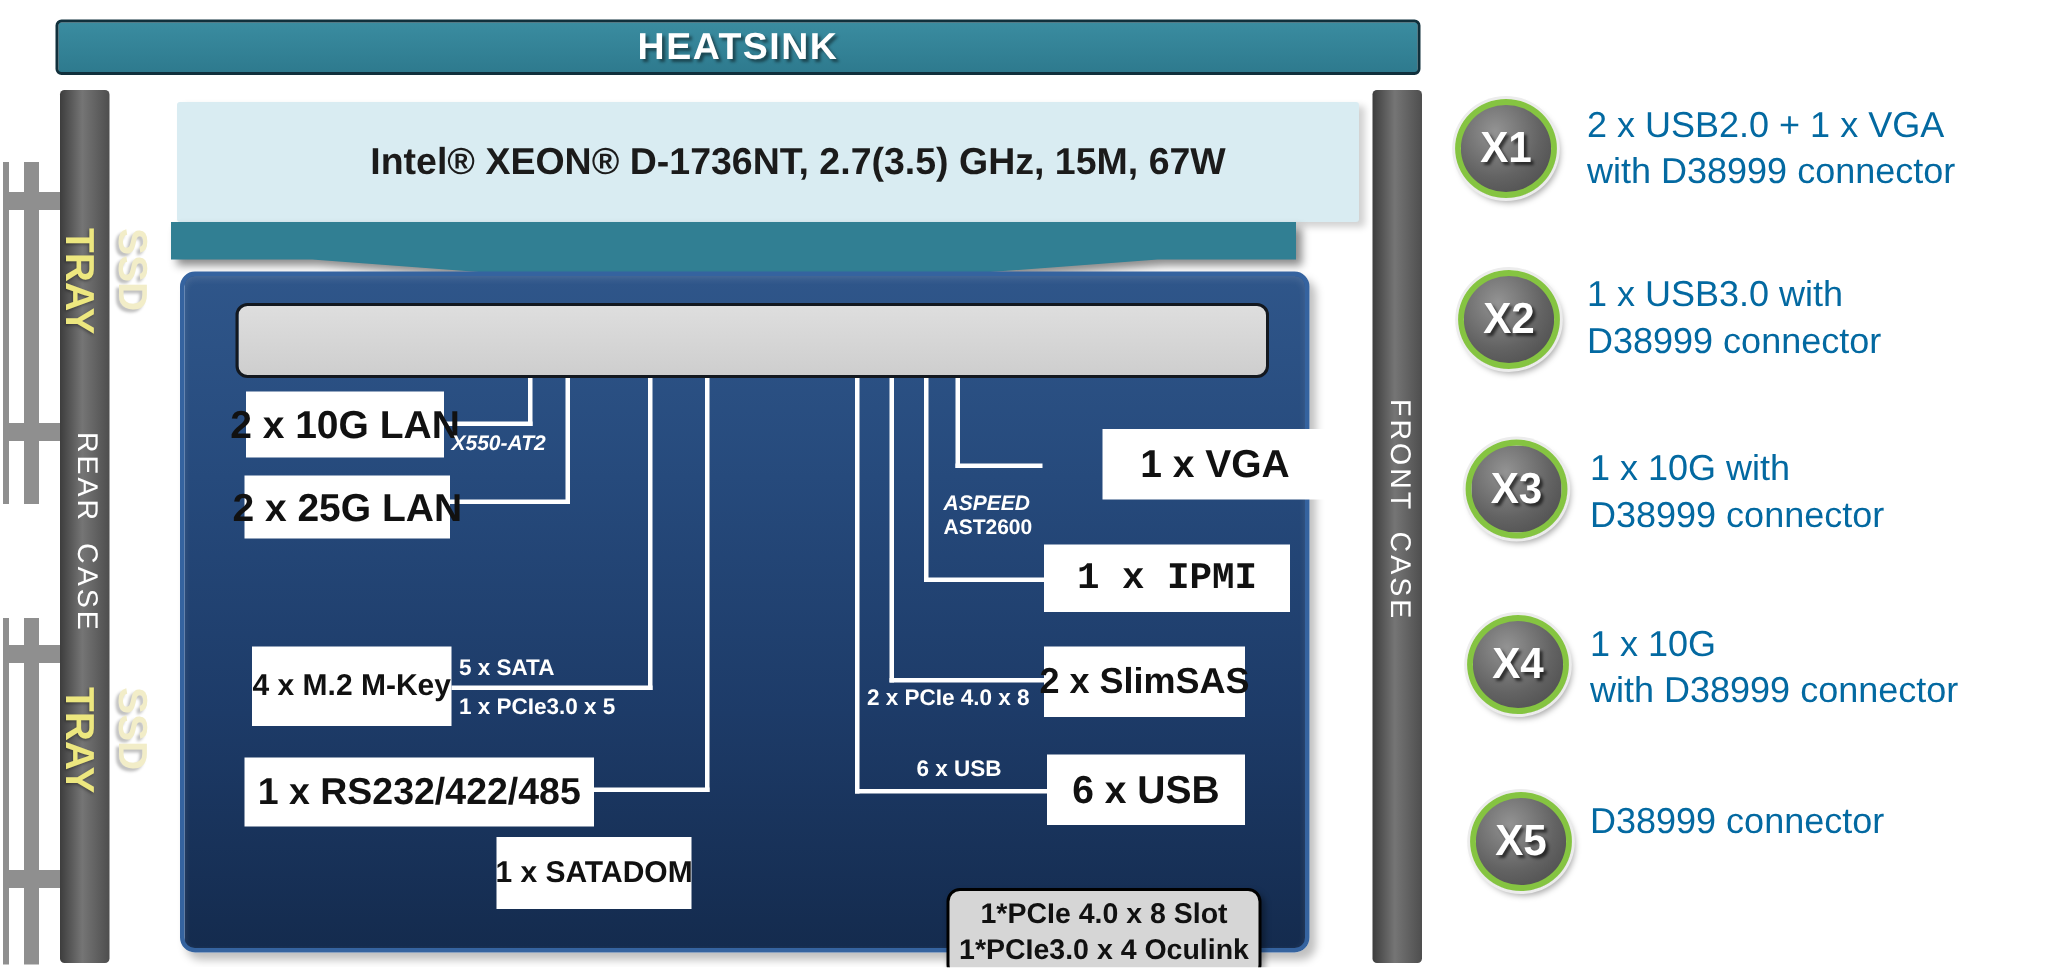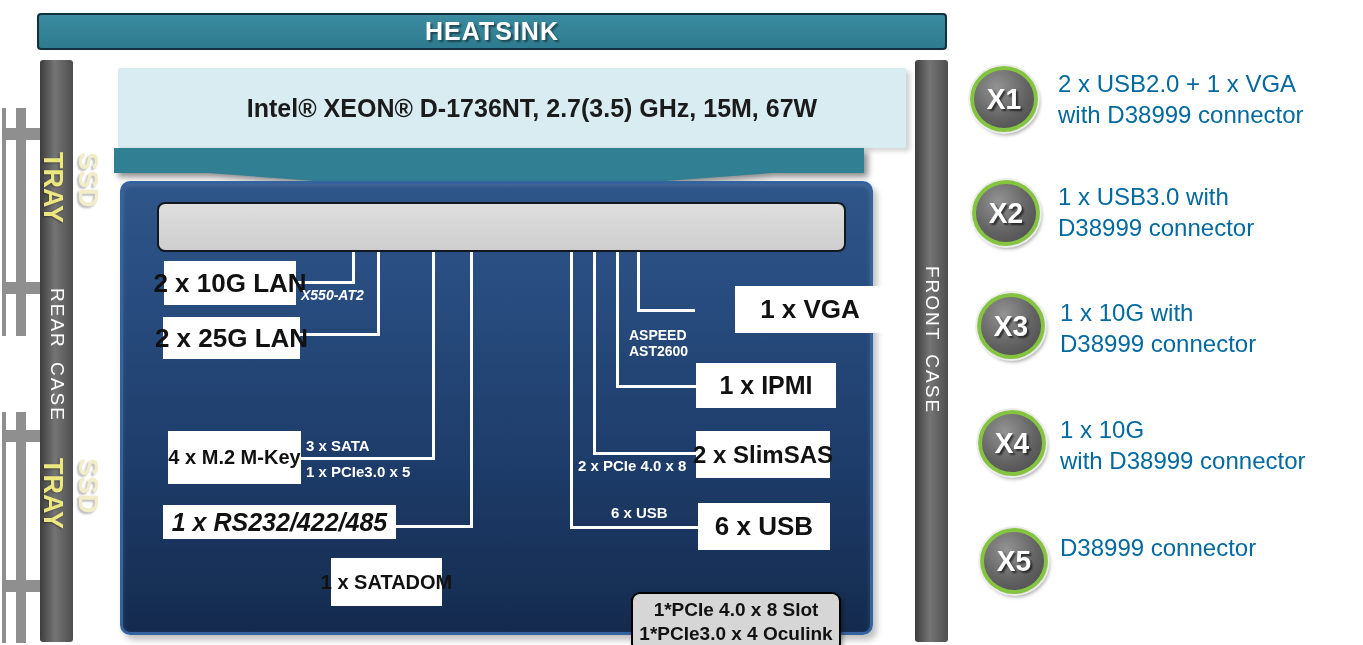--- a/index.html
+++ b/index.html
@@ -126,34 +126,34 @@
     <div class="hline" style="left:178px;top:273px;width:134px;height:3px;"></div>
     <div class="hline" style="left:273px;top:341px;width:77px;height:3px;"></div>
     <div class="hline" style="left:447px;top:342px;width:128px;height:3px;"></div>
     <div class="hline" style="left:470px;top:268px;width:103px;height:3px;"></div>
     <div class="hline" style="left:493px;top:201px;width:80px;height:3px;"></div>
     <div class="hline" style="left:514px;top:125px;width:58px;height:3px;"></div>
 
     <div class="box" style="left:41px;top:77px;width:132px;height:44px;font-size:26px;">2 x 10G LAN</div>
     <div class="box" style="left:40px;top:133px;width:137px;height:42px;font-size:26px;">2 x 25G LAN</div>
     <div class="box" style="left:45px;top:247px;width:133px;height:53px;font-size:20px;">4 x M.2 M-Key</div>
-    <div class="box" style="left:40px;top:321px;width:233px;height:34px;font-size:25px;font-style:italic;">1 x RS232/422/485</div>
-    <div class="box" style="left:208px;top:374px;width:111px;height:48px;font-size:20px;">1 x SATADOM</div>
+    <div class="box" style="left:40px;top:321px;width:233px;height:46px;font-size:25px;">1 x RS232/422/485</div>
+    <div class="box" style="left:208px;top:374px;width:130px;height:48px;font-size:20px;">1 x SATADOM</div>
     <div class="box" style="left:572px;top:102px;width:150px;height:47px;font-size:26px;margin-left:40px;">1 x VGA</div>
-    <div class="box" style="left:573px;top:179px;width:140px;height:45px;font-size:25px;">1 x IPMI</div>
+    <div class="box" style="left:573px;top:179px;width:164px;height:45px;font-size:25px;font-family:Liberation Mono, monospace;">1 x IPMI</div>
     <div class="box" style="left:573px;top:247px;width:134px;height:47px;font-size:24px;">2 x SlimSAS</div>
     <div class="box" style="left:575px;top:319px;width:132px;height:47px;font-size:26px;">6 x USB</div>
 
     <div class="lbl" style="left:178px;top:103px;font-size:14px;font-style:italic;">X550-AT2</div>
-    <div class="lbl" style="left:183px;top:253px;">3 x SATA</div>
+    <div class="lbl" style="left:183px;top:253px;">5 x SATA</div>
     <div class="lbl" style="left:183px;top:279px;">1 x PCIe3.0 x 5</div>
     <div class="lbl" style="left:455px;top:273px;">2 x PCIe 4.0 x 8</div>
     <div class="lbl" style="left:488px;top:320px;">6 x USB</div>
     <div class="lbl" style="left:506px;top:143px;font-size:14px;line-height:16px;">
-      <span style="display:block;">ASPEED</span>
+      <span style="display:block;font-style:italic;">ASPEED</span>
       <span style="display:block;">AST2600</span>
     </div>
 
     <div class="slot-box">
       <span>1*PCIe 4.0 x 8 Slot</span>
       <span>1*PCIe3.0 x 4 Oculink</span>
     </div>
   </div>
 
   <div class="case-bar" style="left:915px;"></div>

